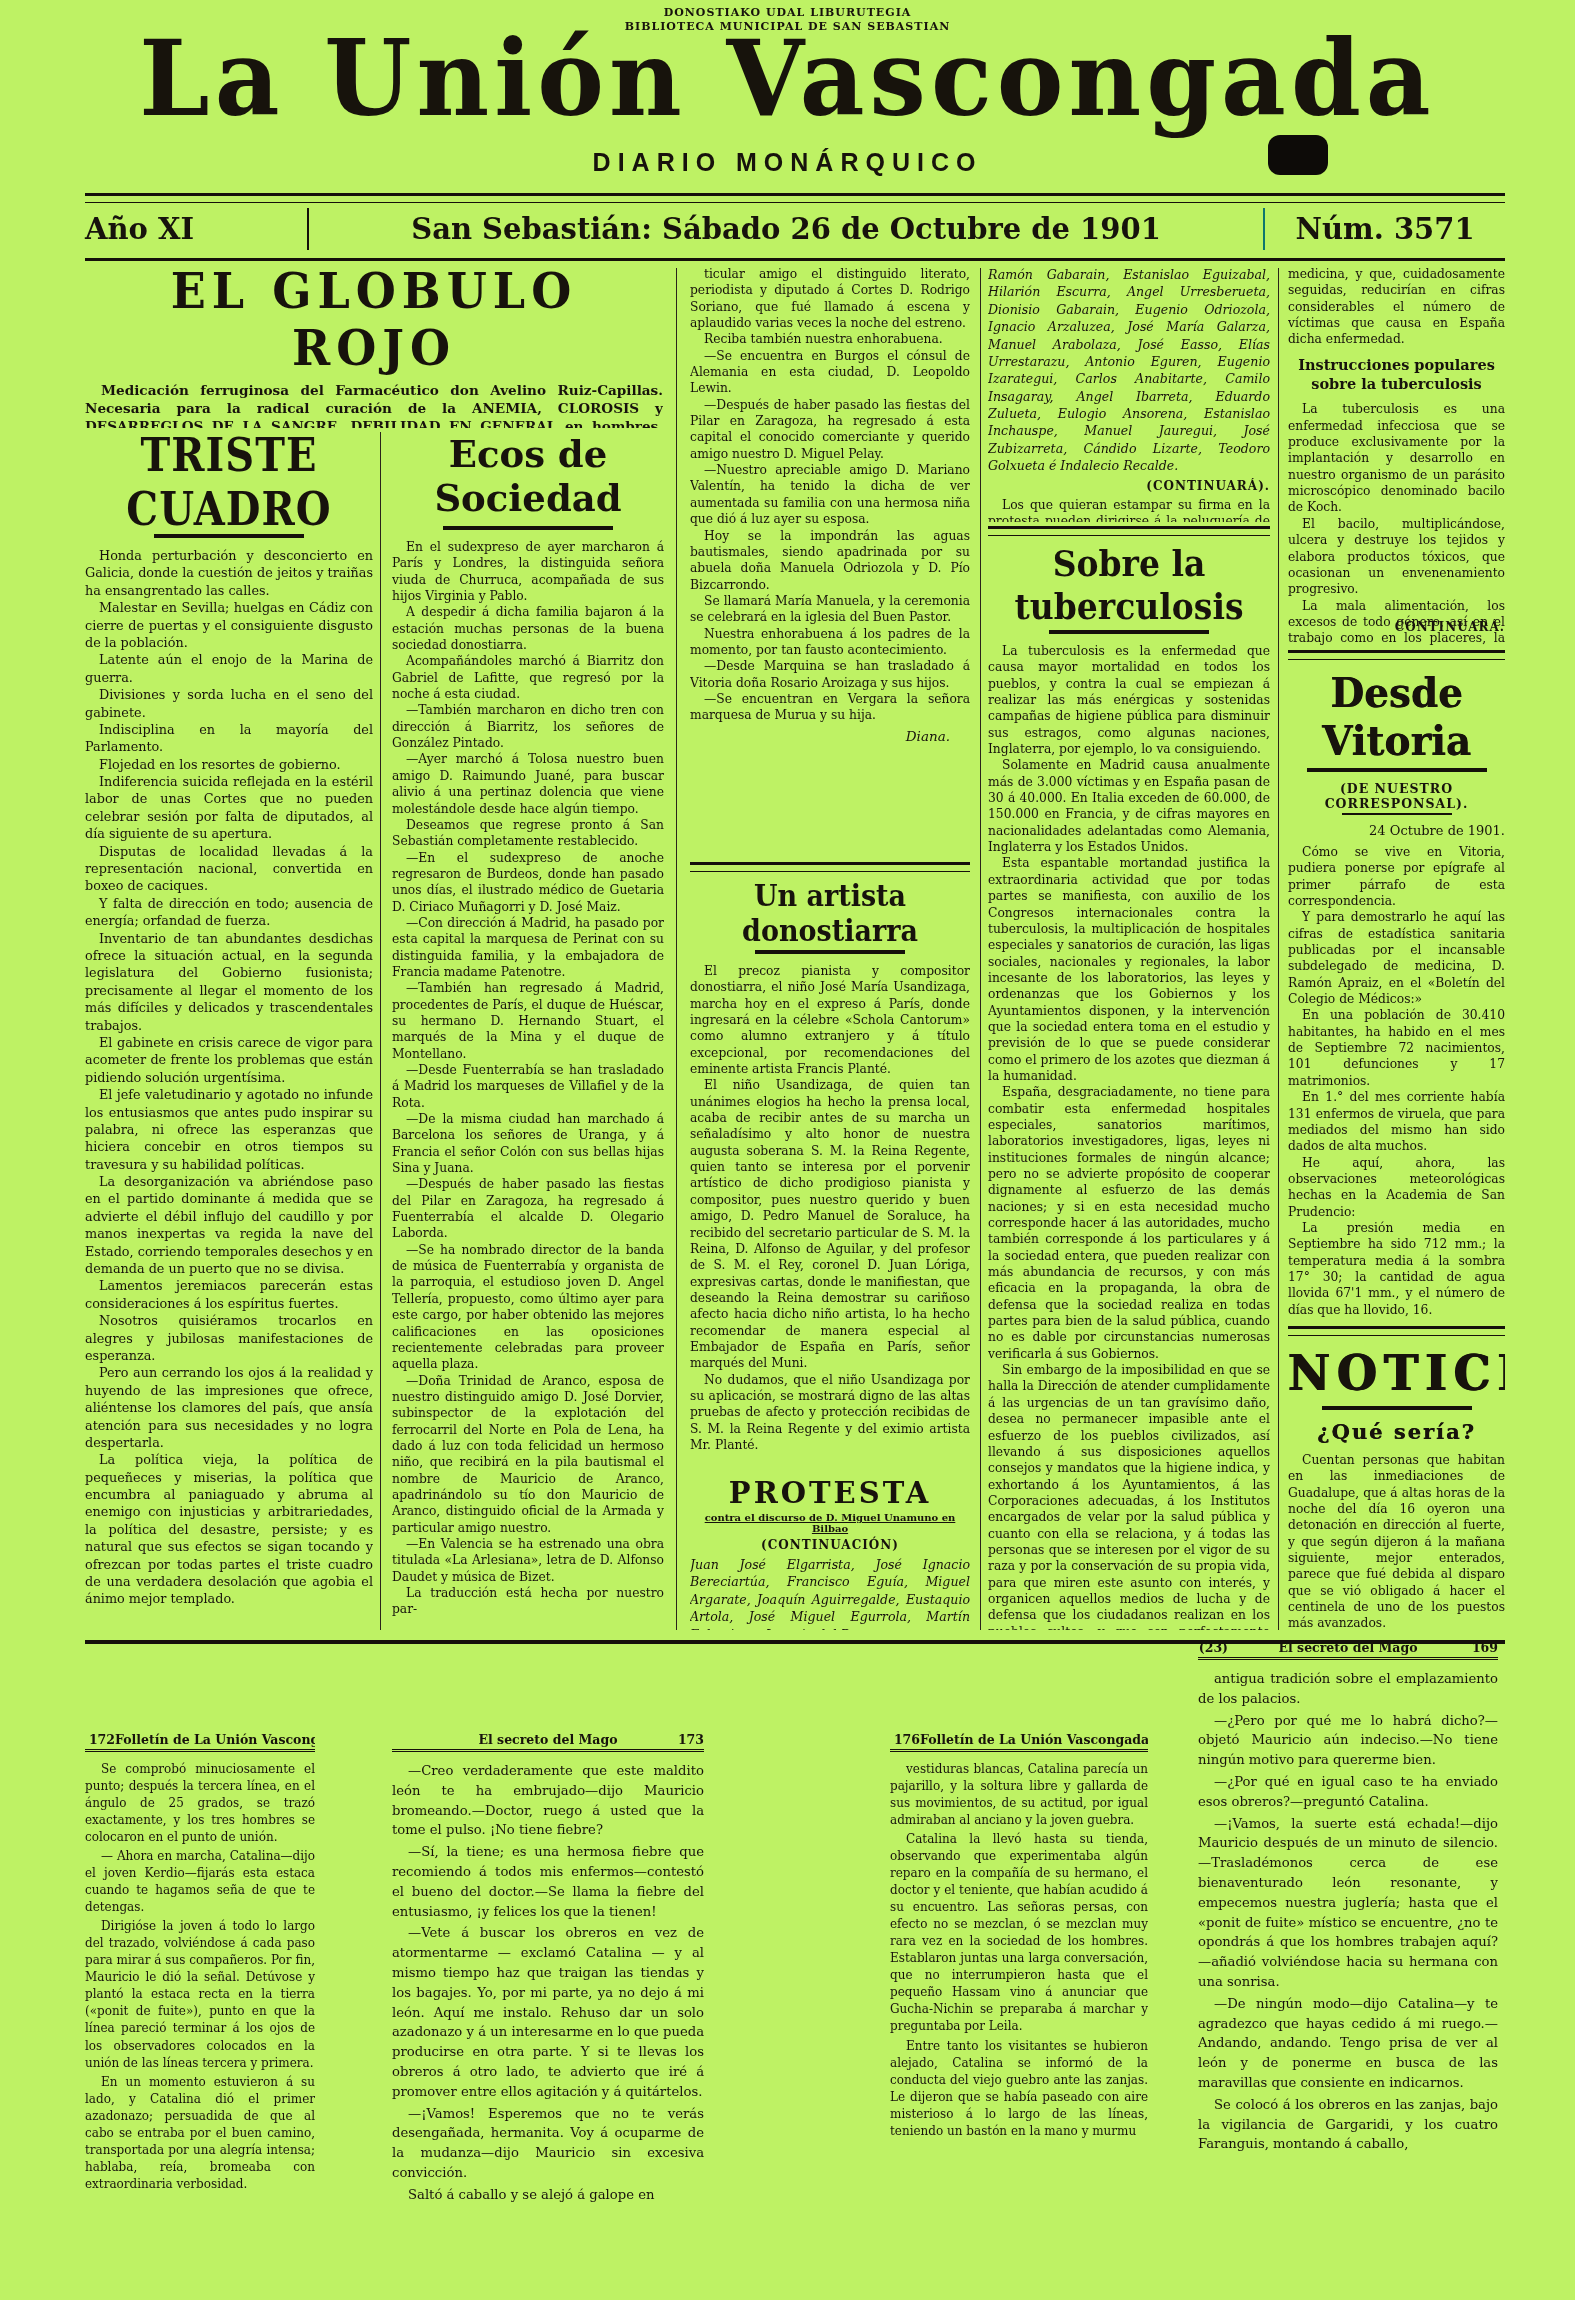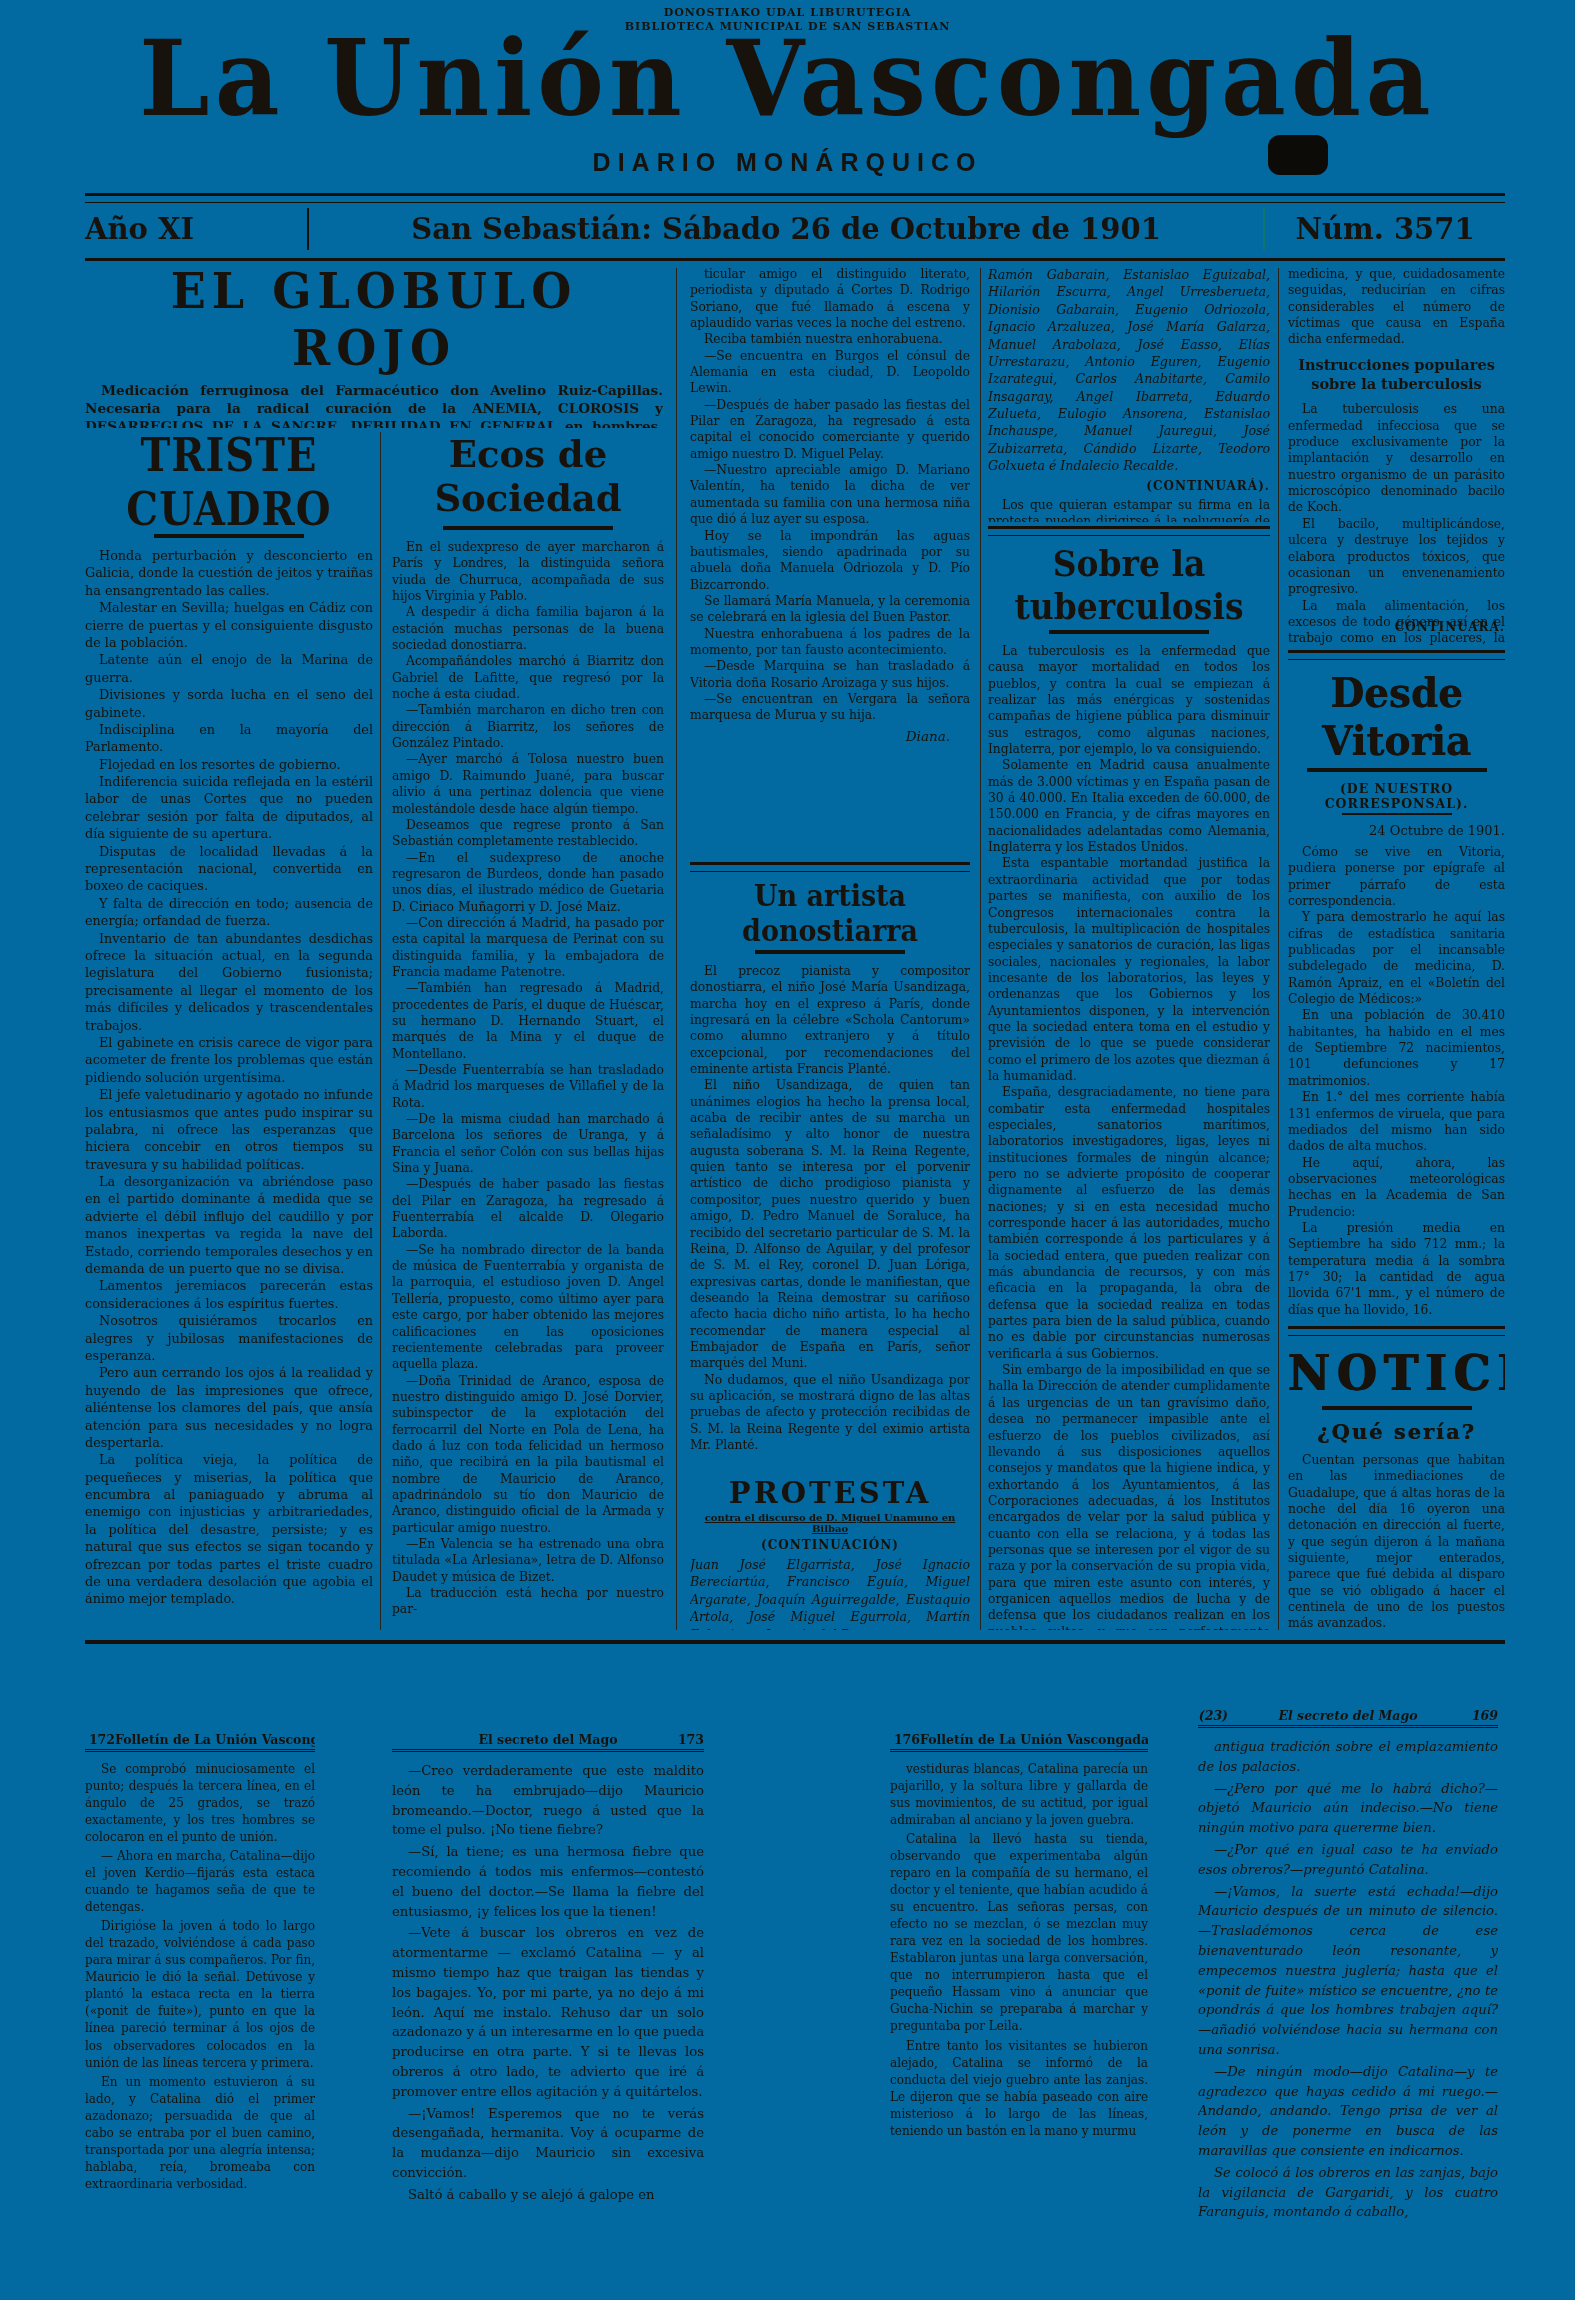--- a/index.html
+++ b/index.html
@@ -1,16 +1,16 @@
 <!DOCTYPE html>
 <html><head>
 <meta charset="utf-8">
 <style>
   html,body{margin:0;padding:0;background:#e8e6e0;}
-  #page{position:relative;width:1575px;height:2300px;background:#0369a1;color:#17130c;
+  #page{position:relative;width:1575px;height:2300px;background:#bef264;color:#17130c;
         font-family:"DejaVu Serif","Liberation Serif",serif;overflow:hidden;}
   
   .stamp{position:absolute;top:6px;left:0;right:0;text-align:center;
          font-size:11px;font-weight:700;letter-spacing:1px;line-height:1.25;}
   .masthead{position:absolute;top:20px;left:0;right:0;text-align:center;
             font-size:100px;font-weight:700;letter-spacing:5px;white-space:nowrap;
             transform:scaleY(1.04);}
   .subtitle{position:absolute;top:148px;left:0;right:0;text-align:center;
             font-family:"Liberation Sans",sans-serif;font-size:25px;font-weight:700;letter-spacing:7px;}
   .ink-blot{position:absolute;left:1268px;top:135px;width:60px;height:40px;background:#0d0b08;border-radius:12px;}
@@ -278,21 +278,21 @@
       <span class="fl">176</span>
       <span class="fc">Folletín de La Unión Vascongada</span>
     </div>
     <div>
         <p>vestiduras blancas, Catalina parecía un pajarillo, y la soltura libre y gallarda de sus movimientos, de su actitud, por igual admiraban al anciano y la joven guebra.</p>
         <p>Catalina la llevó hasta su tienda, observando que experimentaba algún reparo en la compañía de su hermano, el doctor y el teniente, que habían acudido á su encuentro. Las señoras persas, con efecto no se mezclan, ó se mezclan muy rara vez en la sociedad de los hombres. Establaron juntas una larga conversación, que no interrumpieron hasta que el pequeño Hassam vino á anunciar que Gucha-Nichin se preparaba á marchar y preguntaba por Leila.</p>
         <p>Entre tanto los visitantes se hubieron alejado, Catalina se informó de la conducta del viejo guebro ante las zanjas. Le dijeron que se había paseado con aire misterioso á lo largo de las líneas, teniendo un bastón en la mano y murmu</p>
       </div>
   </div>
 
-  <div class="col fol fol-wide" style="left:1198px;top:1708px;width:300px;height:558px;font-style:italic;">
+  <div class="col fol fol-wide" style="left:1198px;top:1640px;width:300px;height:558px;">
     <div class="fol-header">
       <span class="fl">(23)</span>
       <span class="fc">El secreto del Mago</span>
       <span class="fr">169</span>
     </div>
     <div>
         <p>antigua tradición sobre el emplazamiento de los palacios.</p>
         <p>—¿Pero por qué me lo habrá dicho?—objetó Mauricio aún indeciso.—No tiene ningún motivo para quererme bien.</p>
         <p>—¿Por qué en igual caso te ha enviado esos obreros?—preguntó Catalina.</p>
         <p>—¡Vamos, la suerte está echada!—dijo Mauricio después de un minuto de silencio.—Trasladémonos cerca de ese bienaventurado león resonante, y empecemos nuestra juglería; hasta que el «ponit de fuite» místico se encuentre, ¿no te opondrás á que los hombres trabajen aquí?—añadió volviéndose hacia su hermana con una sonrisa.</p>

